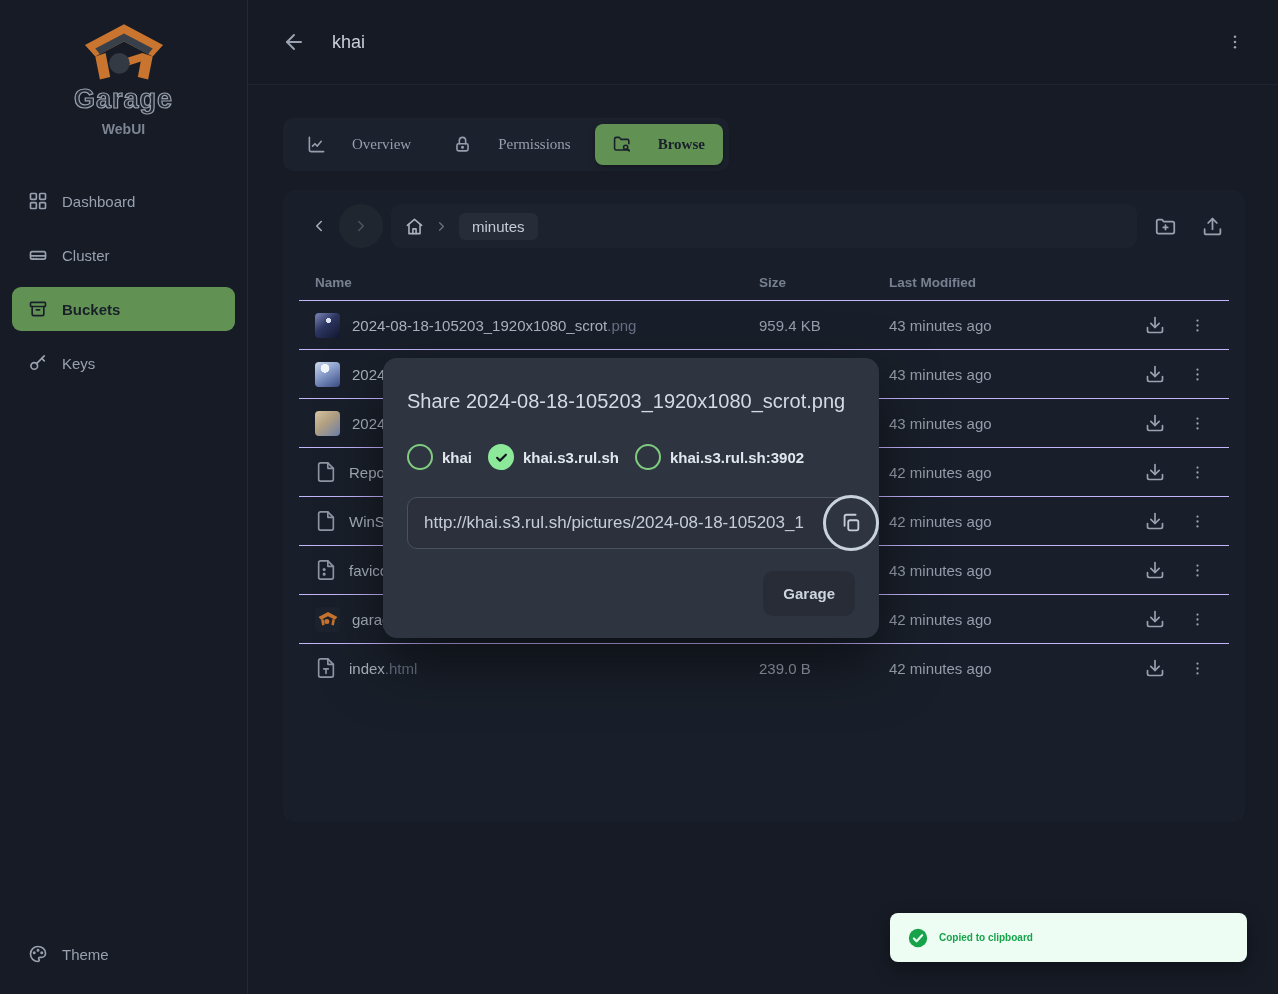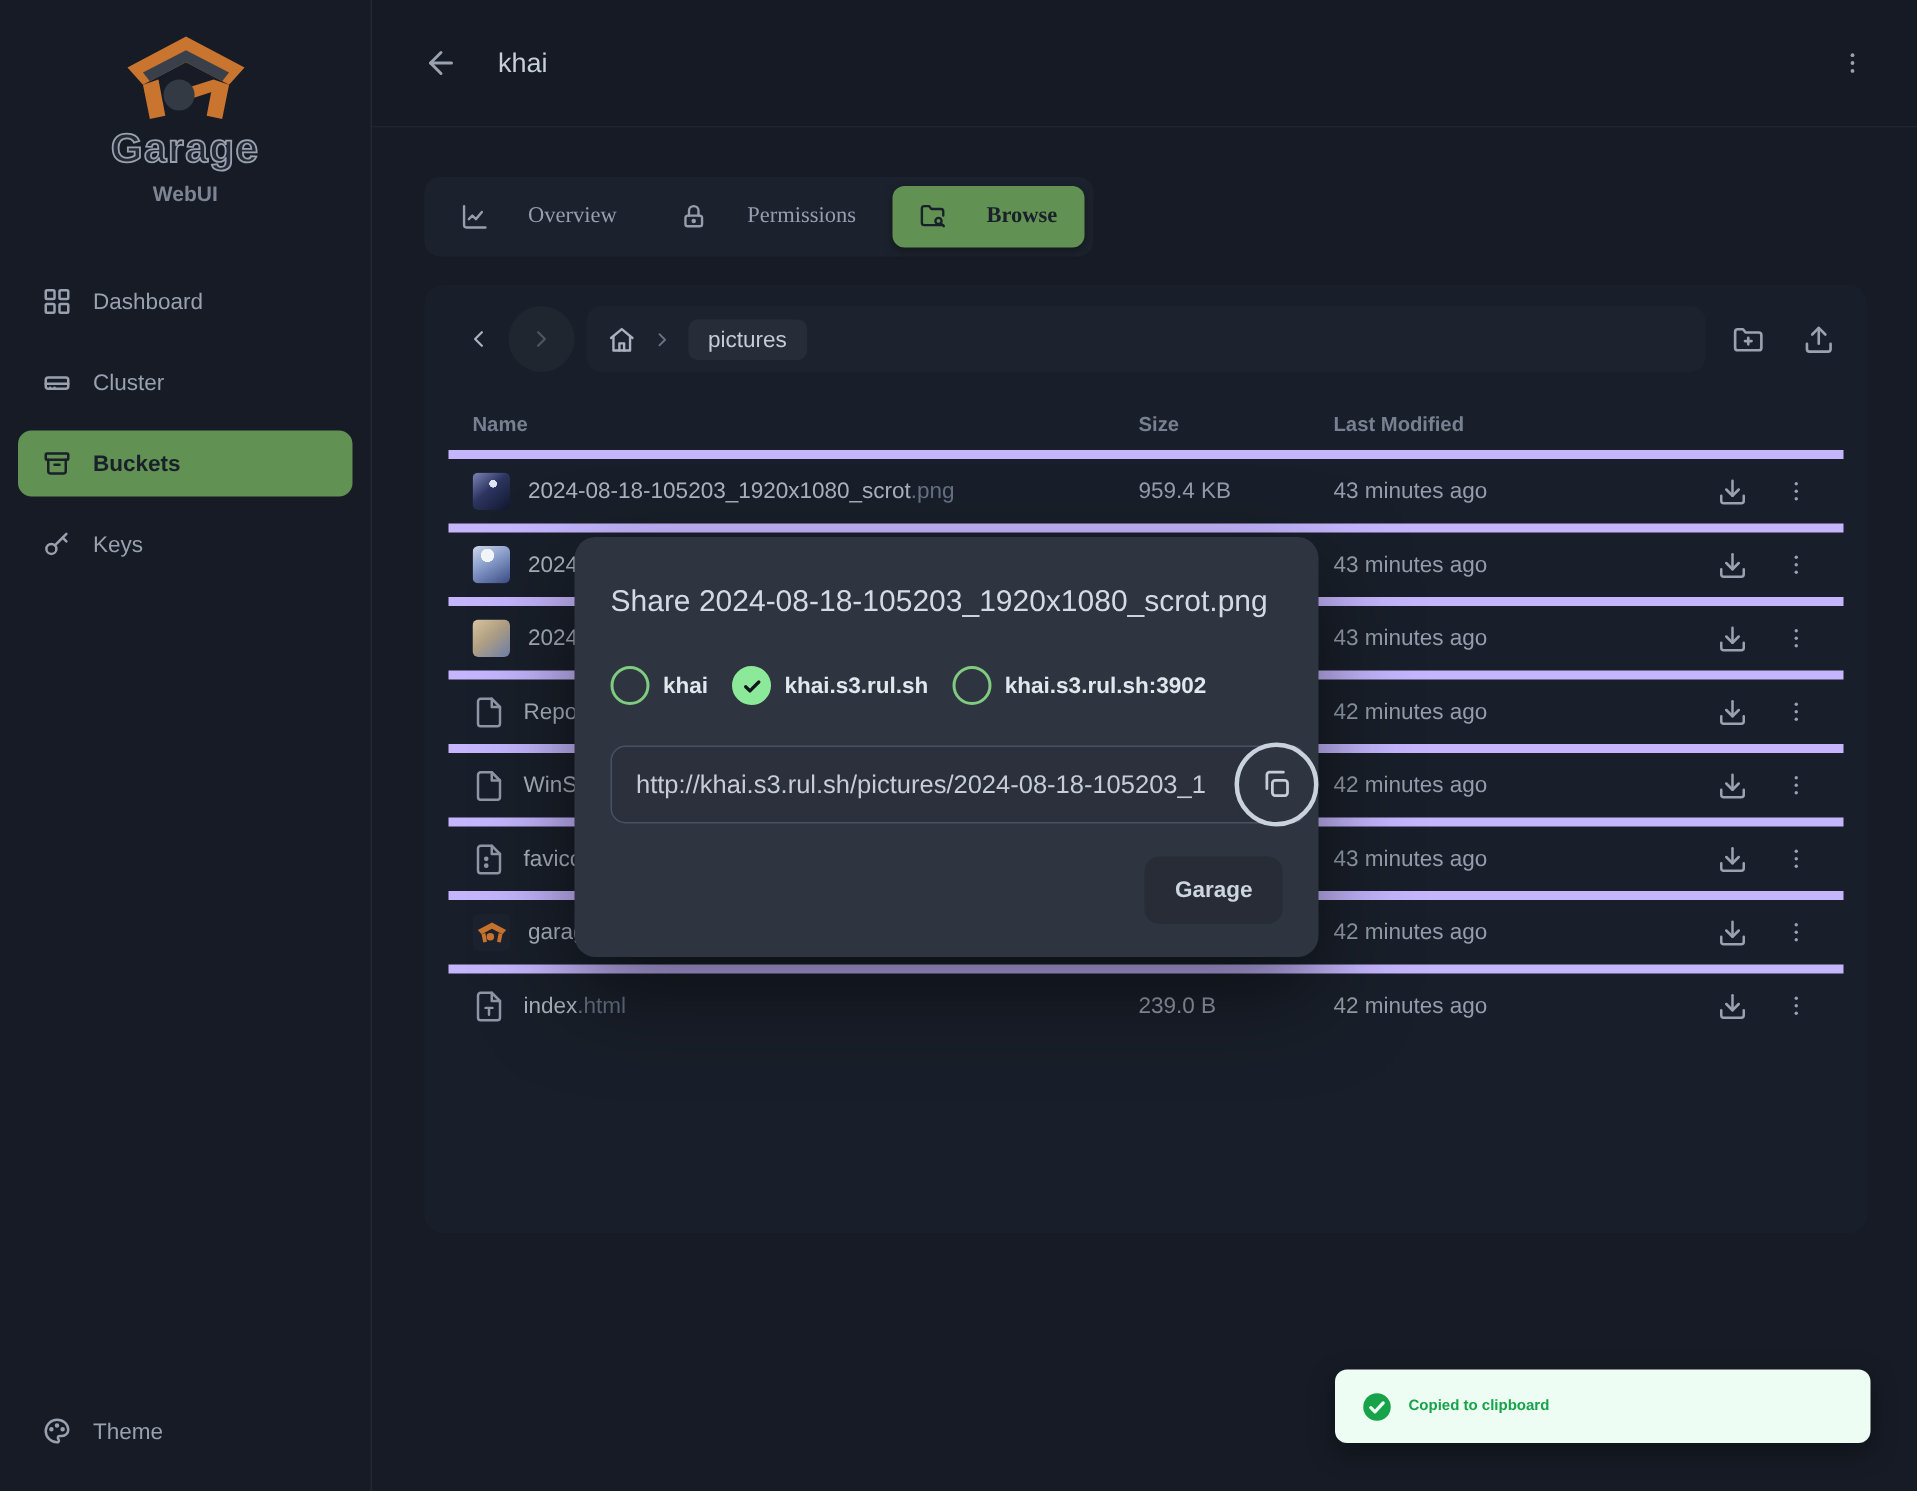--- a/index.html
+++ b/index.html
@@ -67,21 +67,21 @@
   .crumbbar {
     flex:1; height:44px; background:#1d232e; border-radius:10px; margin:0 12px 0 8px;
     display:flex; align-items:center; gap:10px; padding:0 14px; color:#aab2bf;
   }
   .crumb-chip { background:#272d38; color:#c6ccd6; padding:5px 13px; border-radius:6px; font-size:15px; }
   .crumb-sep { color:#6b7380; display:flex; }
 
   
   .thead, .trow { display:grid; grid-template-columns:1fr 130px 250px 44px 44px; align-items:center; }
   .thead { height:36px; padding:0 2px 0 16px; color:#768090; font-weight:700; font-size:13.5px; }
-  .trow { height:49px; padding:0 2px 0 16px; border-top:6px solid #c4b5fd; }
+  .trow { height:49px; padding:0 2px 0 16px; border-top:1px solid #c4b5fd; }
   .cell.name { display:flex; align-items:center; gap:12px; overflow:hidden; white-space:nowrap; }
   .fname { color:#aab2be; }
   .fname .ext { color:#667084; }
   .cell.size, .cell.mod { color:#959daa; }
   .ficon { color:#8f97a5; display:flex; }
   .thumb { width:25px; height:25px; border-radius:4px; flex:none; }
   .thumb.t1 { background:radial-gradient(circle at 55% 30%, #dfe5f2 0 11%, transparent 12%),
               linear-gradient(140deg,#7d87b8 0%,#2c3560 45%,#11172e 100%); }
   .thumb.t2 { background:radial-gradient(circle at 40% 25%, #f2f5fa 0 18%, transparent 19%),
               linear-gradient(150deg,#cfd9ec 0%,#8fa3cf 40%,#3a4c86 100%); }
@@ -284,21 +284,21 @@
                 <path d="m3 10.5 9-7.5 9 7.5"></path>
                 <path d="M5 9.5V21h14V9.5"></path>
                 <path d="M10 21v-6h4v6"></path>
               </svg>
           </span>
           <span class="crumb-sep">
             <svg width="15" height="15" viewBox="0 0 24 24" fill="none" stroke="currentColor" stroke-width="2" stroke-linecap="round" stroke-linejoin="round">
                 <path d="m9 6 6 6-6 6"></path>
               </svg>
           </span>
-          <span class="crumb-chip">pictures</span>
+          <span class="crumb-chip">minutes</span>
         </div>
         <button class="iconbtn" style="margin-right:14px;">
           <span>
             <svg width="21" height="21" viewBox="0 0 24 24" fill="none" stroke="currentColor" stroke-width="2" stroke-linecap="round" stroke-linejoin="round">
                 <path d="M20 20H4a2 2 0 0 1-2-2V6a2 2 0 0 1 2-2h4l2 2.5h10a2 2 0 0 1 2 2V18a2 2 0 0 1-2 2z"></path>
                 <path d="M12 10.5v5M9.5 13h5"></path>
               </svg>
           </span>
         </button>
         <button class="iconbtn">

